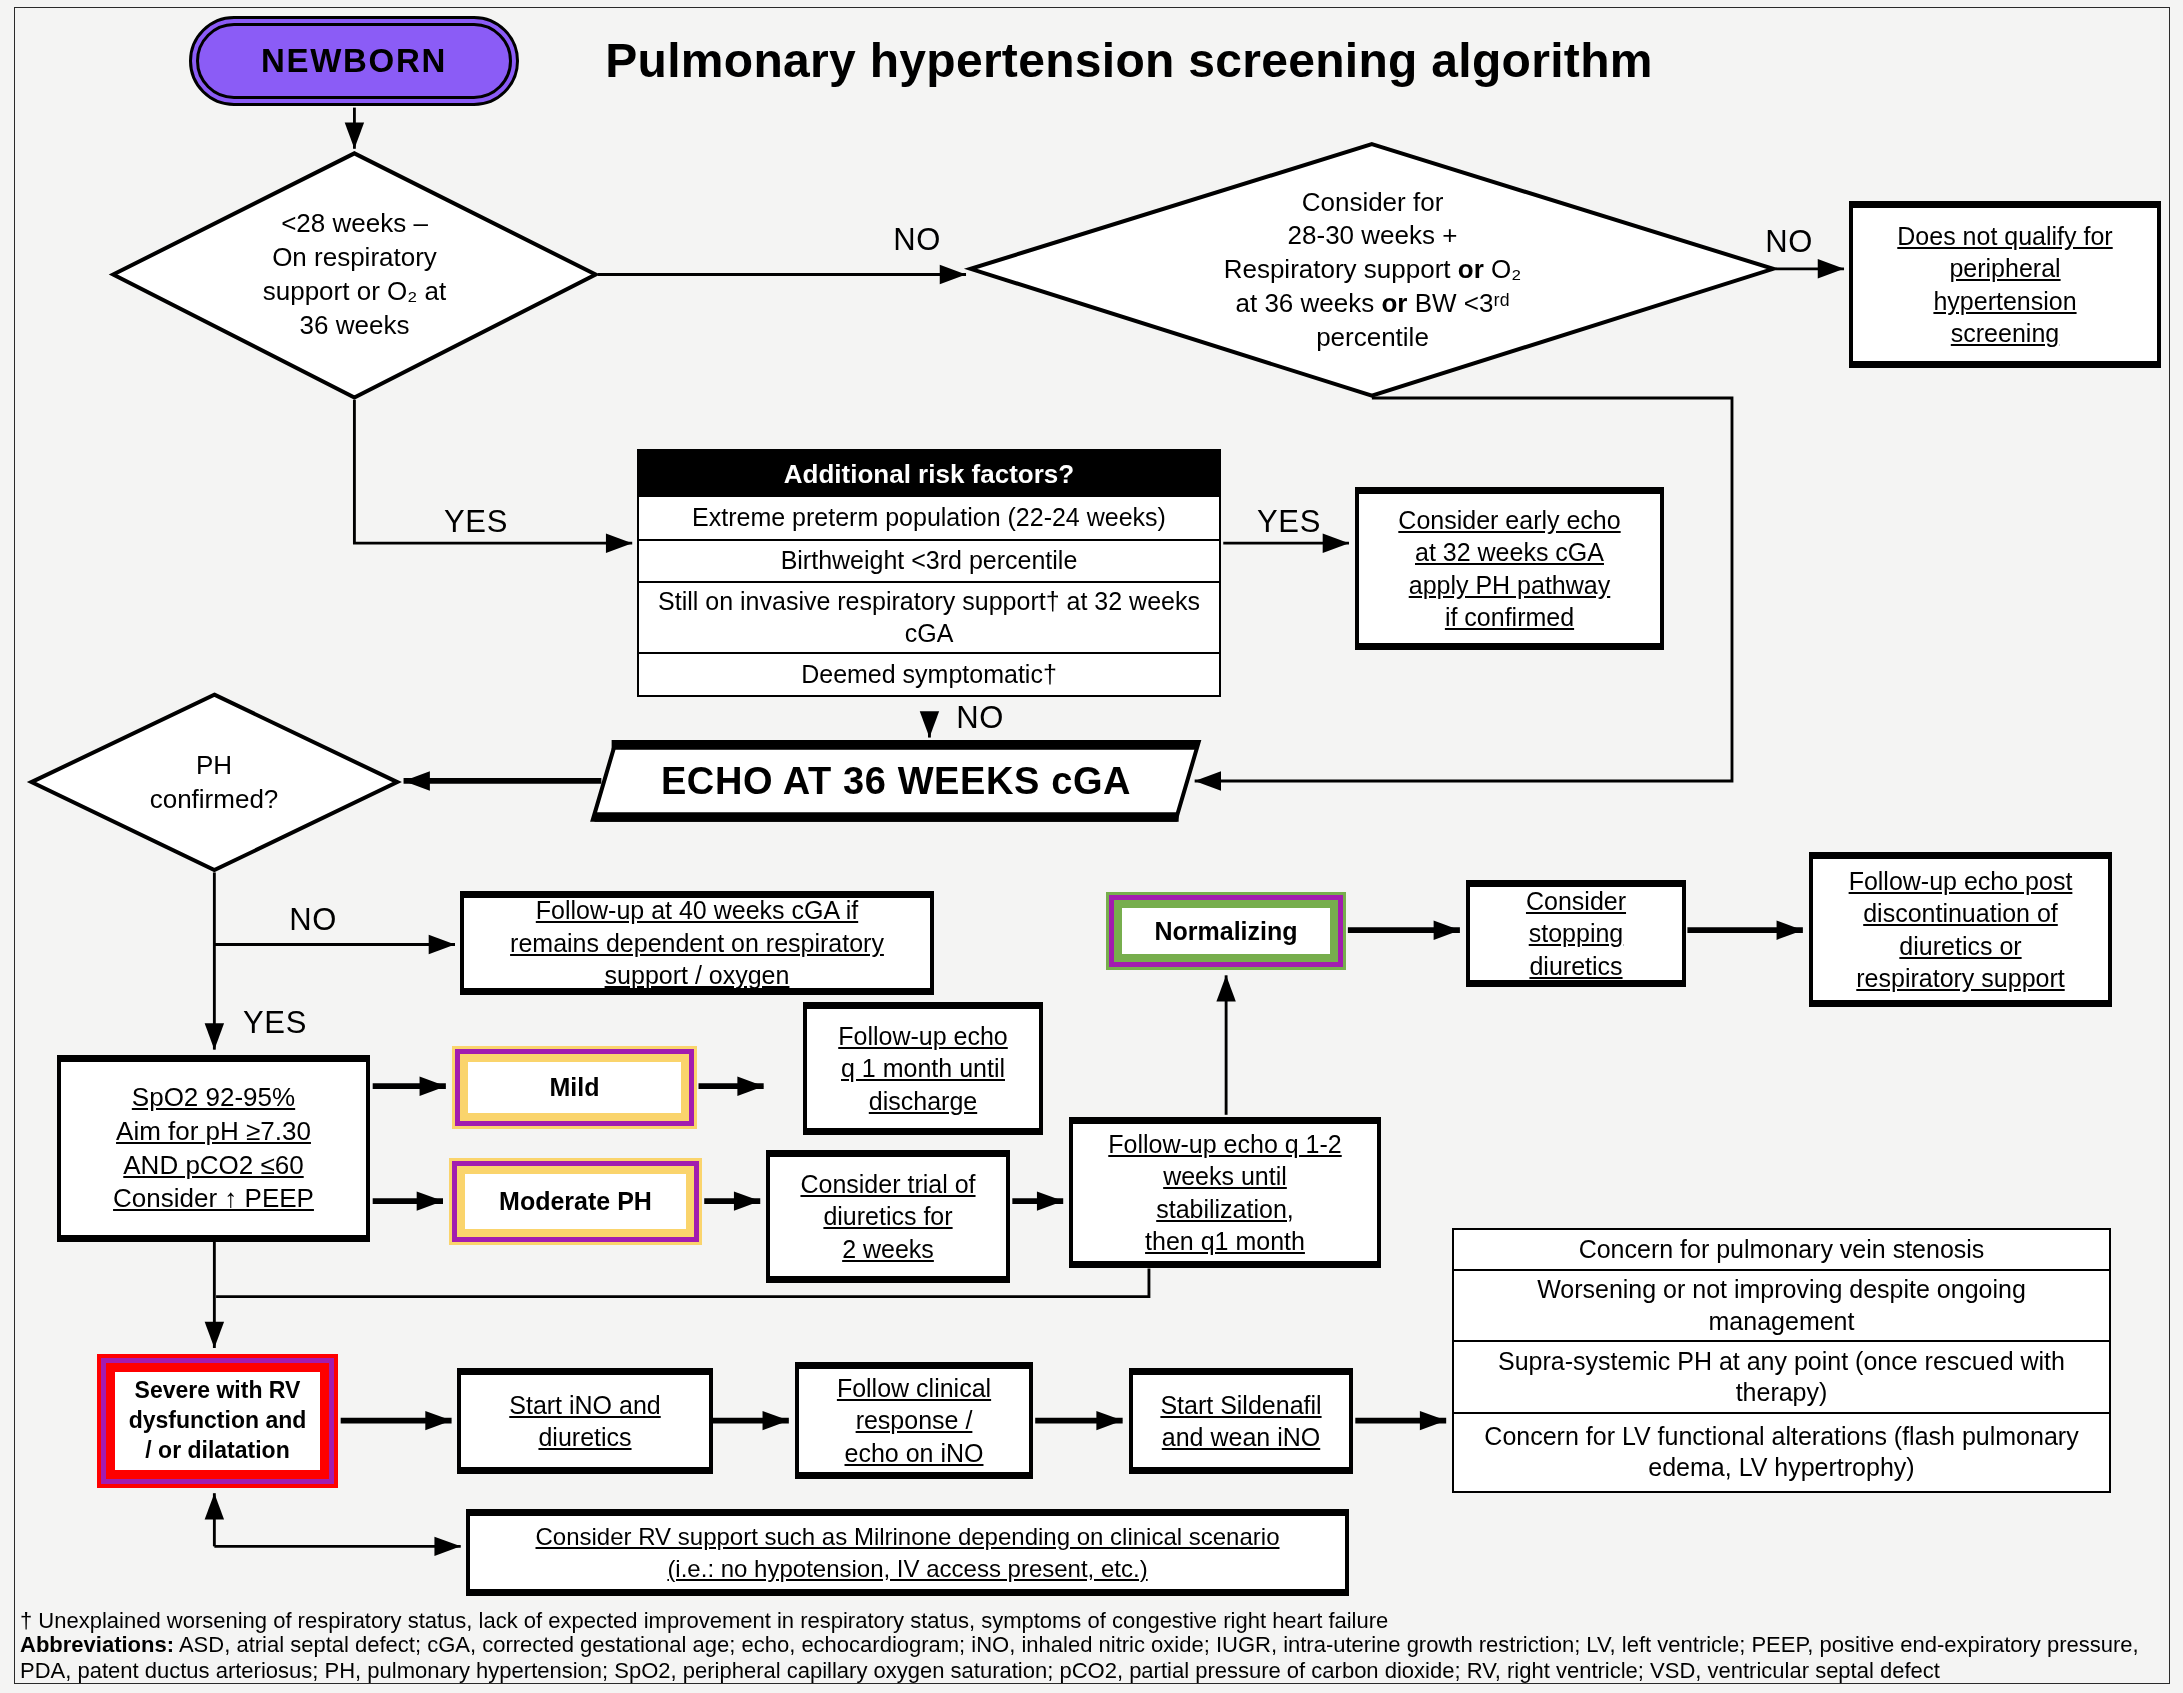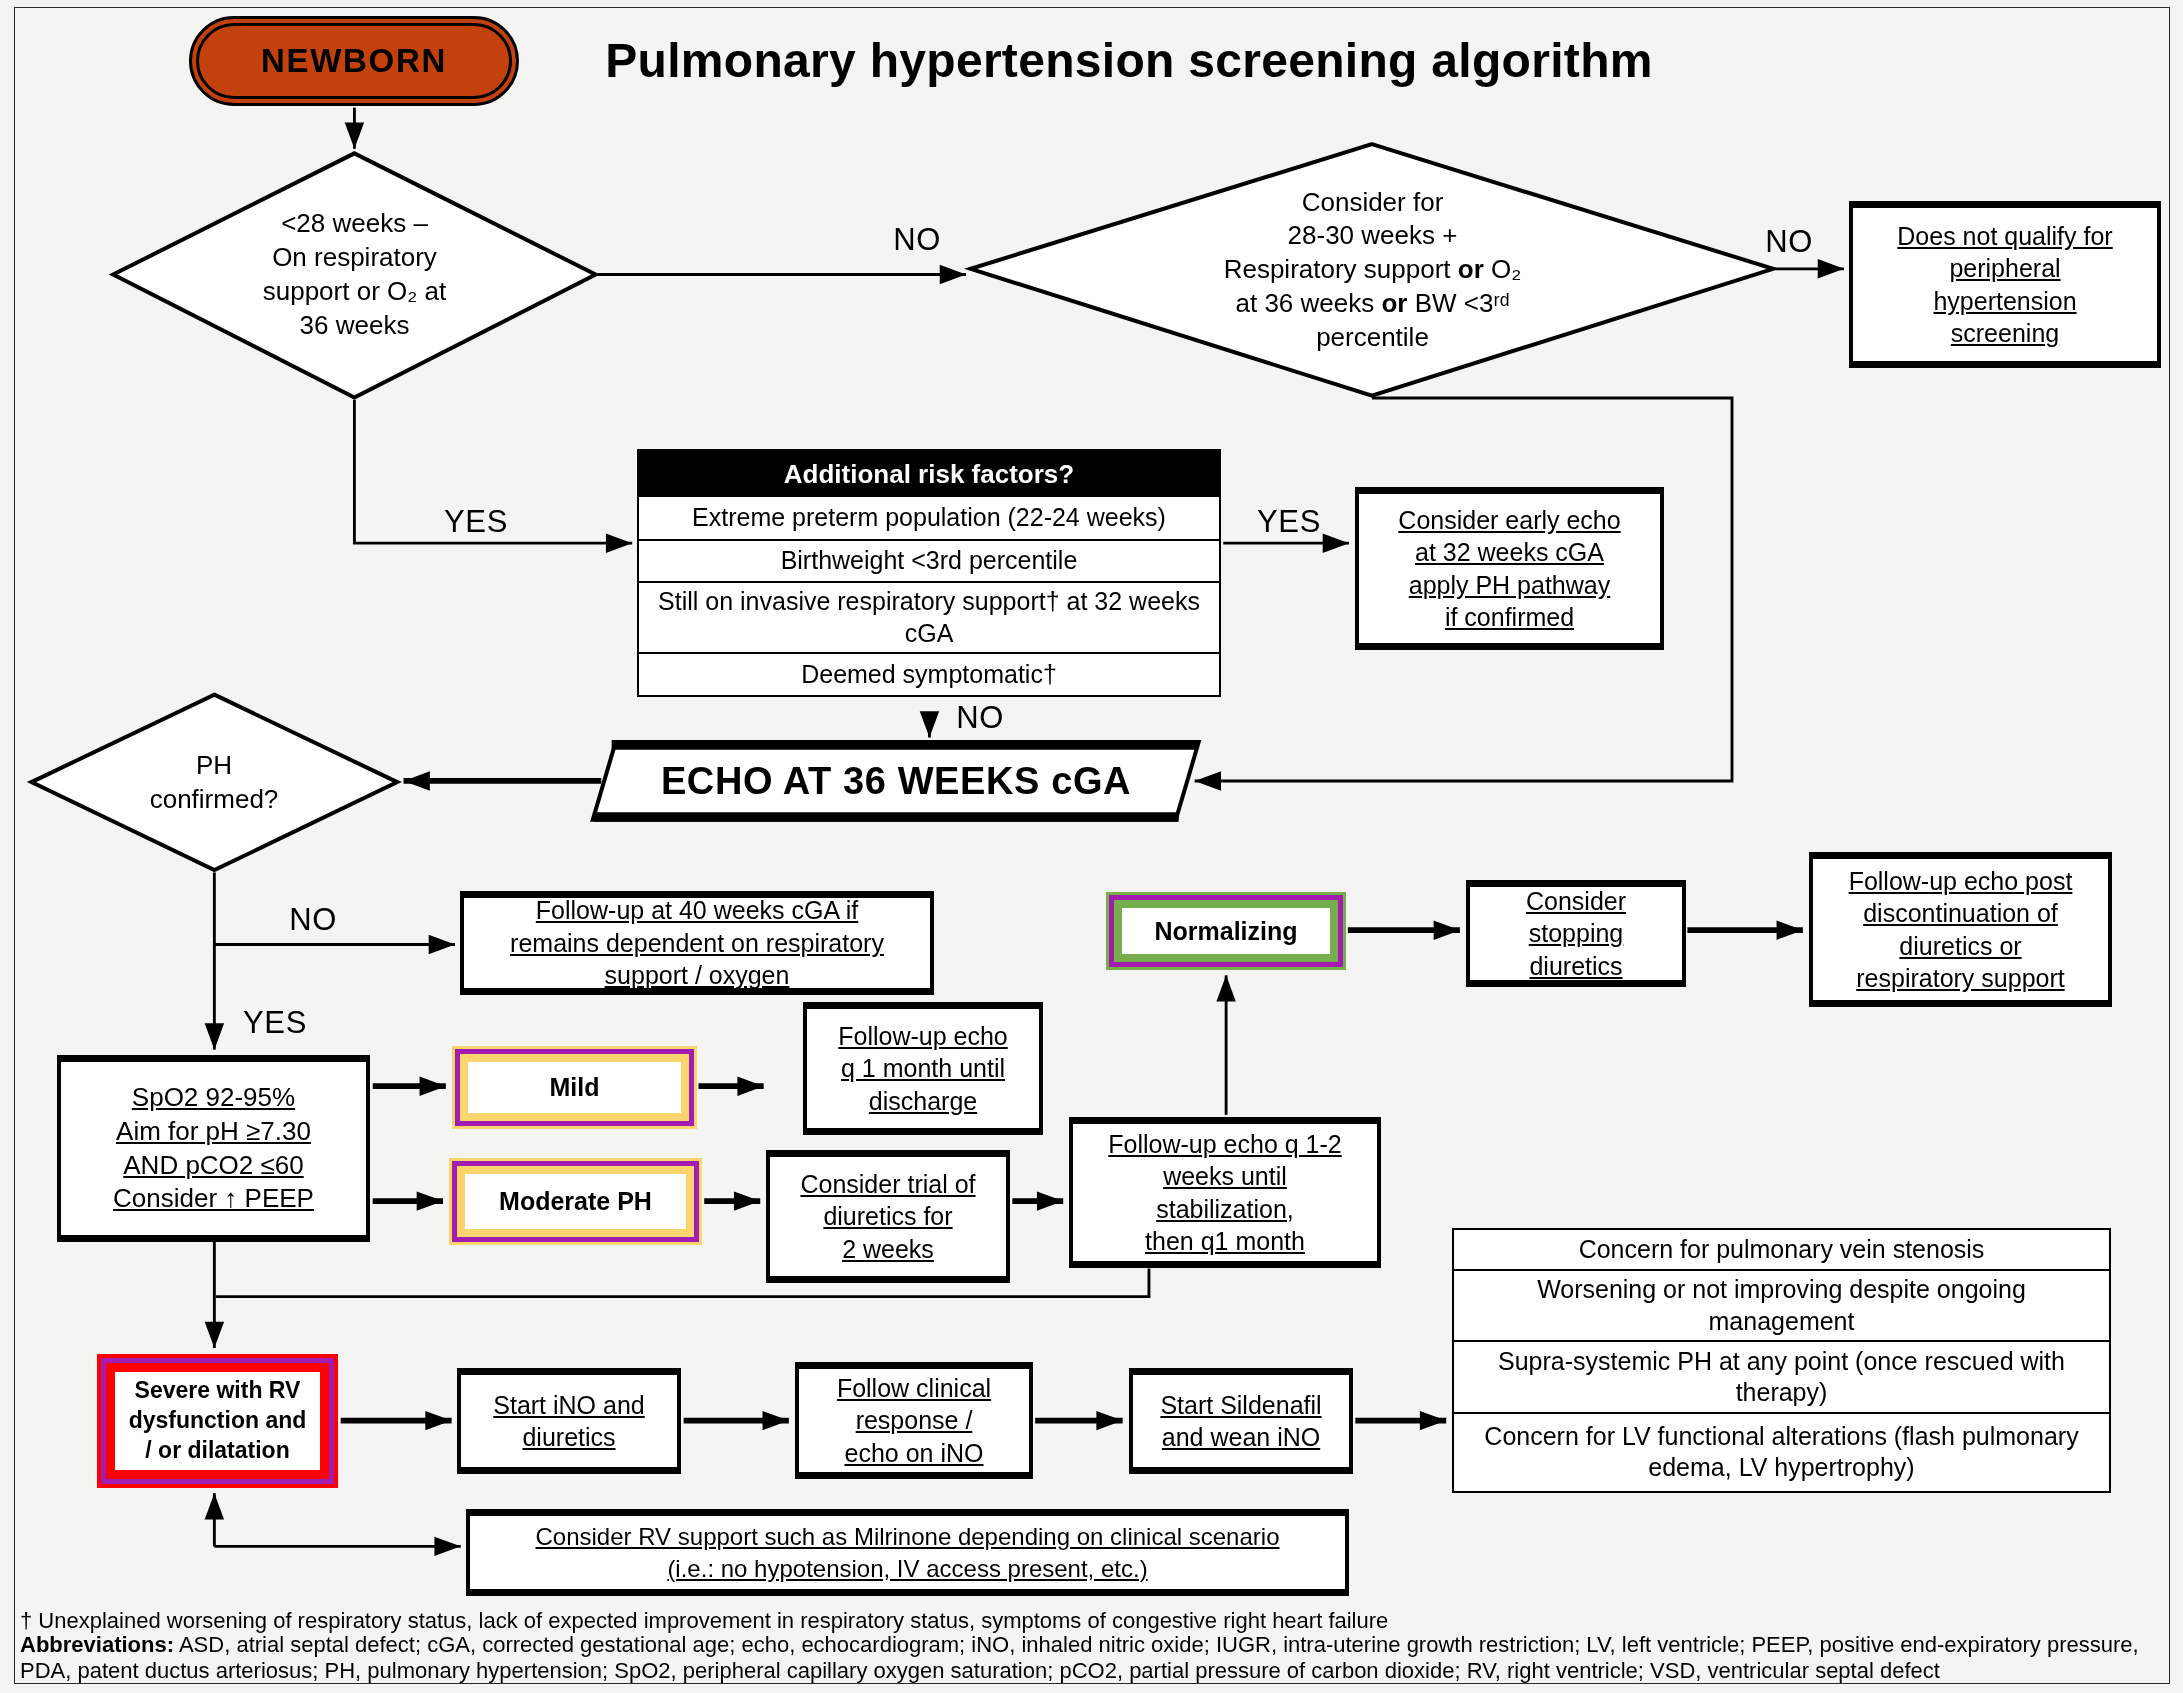--- a/index.html
+++ b/index.html
@@ -14,21 +14,21 @@
   .lnn{stroke:#000; stroke-width:5; fill:none;}
   .shape{fill:#fff; stroke:#000; stroke-width:7;}
   .edge{stroke:#000; stroke-width:17;}
   .abs{position:absolute;}
   .center{display:flex; flex-direction:column; align-items:center; justify-content:center; text-align:center;}
   .box{background:#fff; border:4px solid #000; border-top-width:7.4px; border-bottom-width:7.4px; box-sizing:border-box;text-decoration:underline;}
   .node-line{white-space:nowrap; line-height:1.3; font-size:25px;}
   .big-line{font-size:26px;}
   .lbl{font-size:31px; letter-spacing:0.6px;}
   .title{font-size:48px; font-weight:bold; letter-spacing:0.3px; white-space:nowrap;}
-  .stadium{background:#c2410c; border:3.4px solid #000; border-radius:51px; box-sizing:border-box; padding:4px;}
+  .stadium{background:#8b5cf6; border:3.4px solid #000; border-radius:51px; box-sizing:border-box; padding:4px;}
   .stadium-inner{width:100%; height:100%; border:3.4px solid #000; border-radius:43px; box-sizing:border-box; display:flex; align-items:center; justify-content:center;}
   .stadium-label{font-size:33px; font-weight:bold; letter-spacing:1.7px;}
   .echo-label{font-size:38px; font-weight:bold; letter-spacing:0.6px;}
   .dbl{box-sizing:border-box; padding:4.6px; background:#a21caf;}
   .dbl-inner{width:100%; height:100%; box-sizing:border-box; background:#fff; display:flex; align-items:center; justify-content:center;}
   .dbl-label{font-size:25px; font-weight:bold;}
   .yellow{border:3.4px solid #FAD46C;} .yellow .dbl-inner{border:8.6px solid #FAD46C;}
   .green{border:3.4px solid #77AE4D;} .green .dbl-inner{border:8.6px solid #77AE4D;}
   .red{border:4px solid #FF0000;} .red .dbl-inner{border:9.7px solid #FF0000;}
   .tbl{background:#fff; border:2.9px solid #000; box-sizing:border-box;}
@@ -206,21 +206,21 @@
   </div>
 
   <div class="abs dbl red" style="left:97px; top:1354px; width:241px; height:134px;">
     <div class="dbl-inner" style="flex-direction:column;">
       <div class="node-line" style="font-size:23px; font-weight:bold;">Severe with RV</div>
       <div class="node-line" style="font-size:23px; font-weight:bold;">dysfunction and</div>
       <div class="node-line" style="font-size:23px; font-weight:bold;">/ or dilatation</div>
     </div>
   </div>
 
-  <div class="abs box center" style="left:457px; top:1368px; width:224px; height:106px;">
+  <div class="abs box center" style="left:457px; top:1368px; width:256px; height:106px;">
     <div class="node-line">Start iNO and</div>
     <div class="node-line">diuretics</div>
   </div>
 
   <div class="abs box center" style="left:795px; top:1362px; width:238px; height:117px;">
     <div class="node-line">Follow clinical</div>
     <div class="node-line">response /</div>
     <div class="node-line">echo on iNO</div>
   </div>
 

